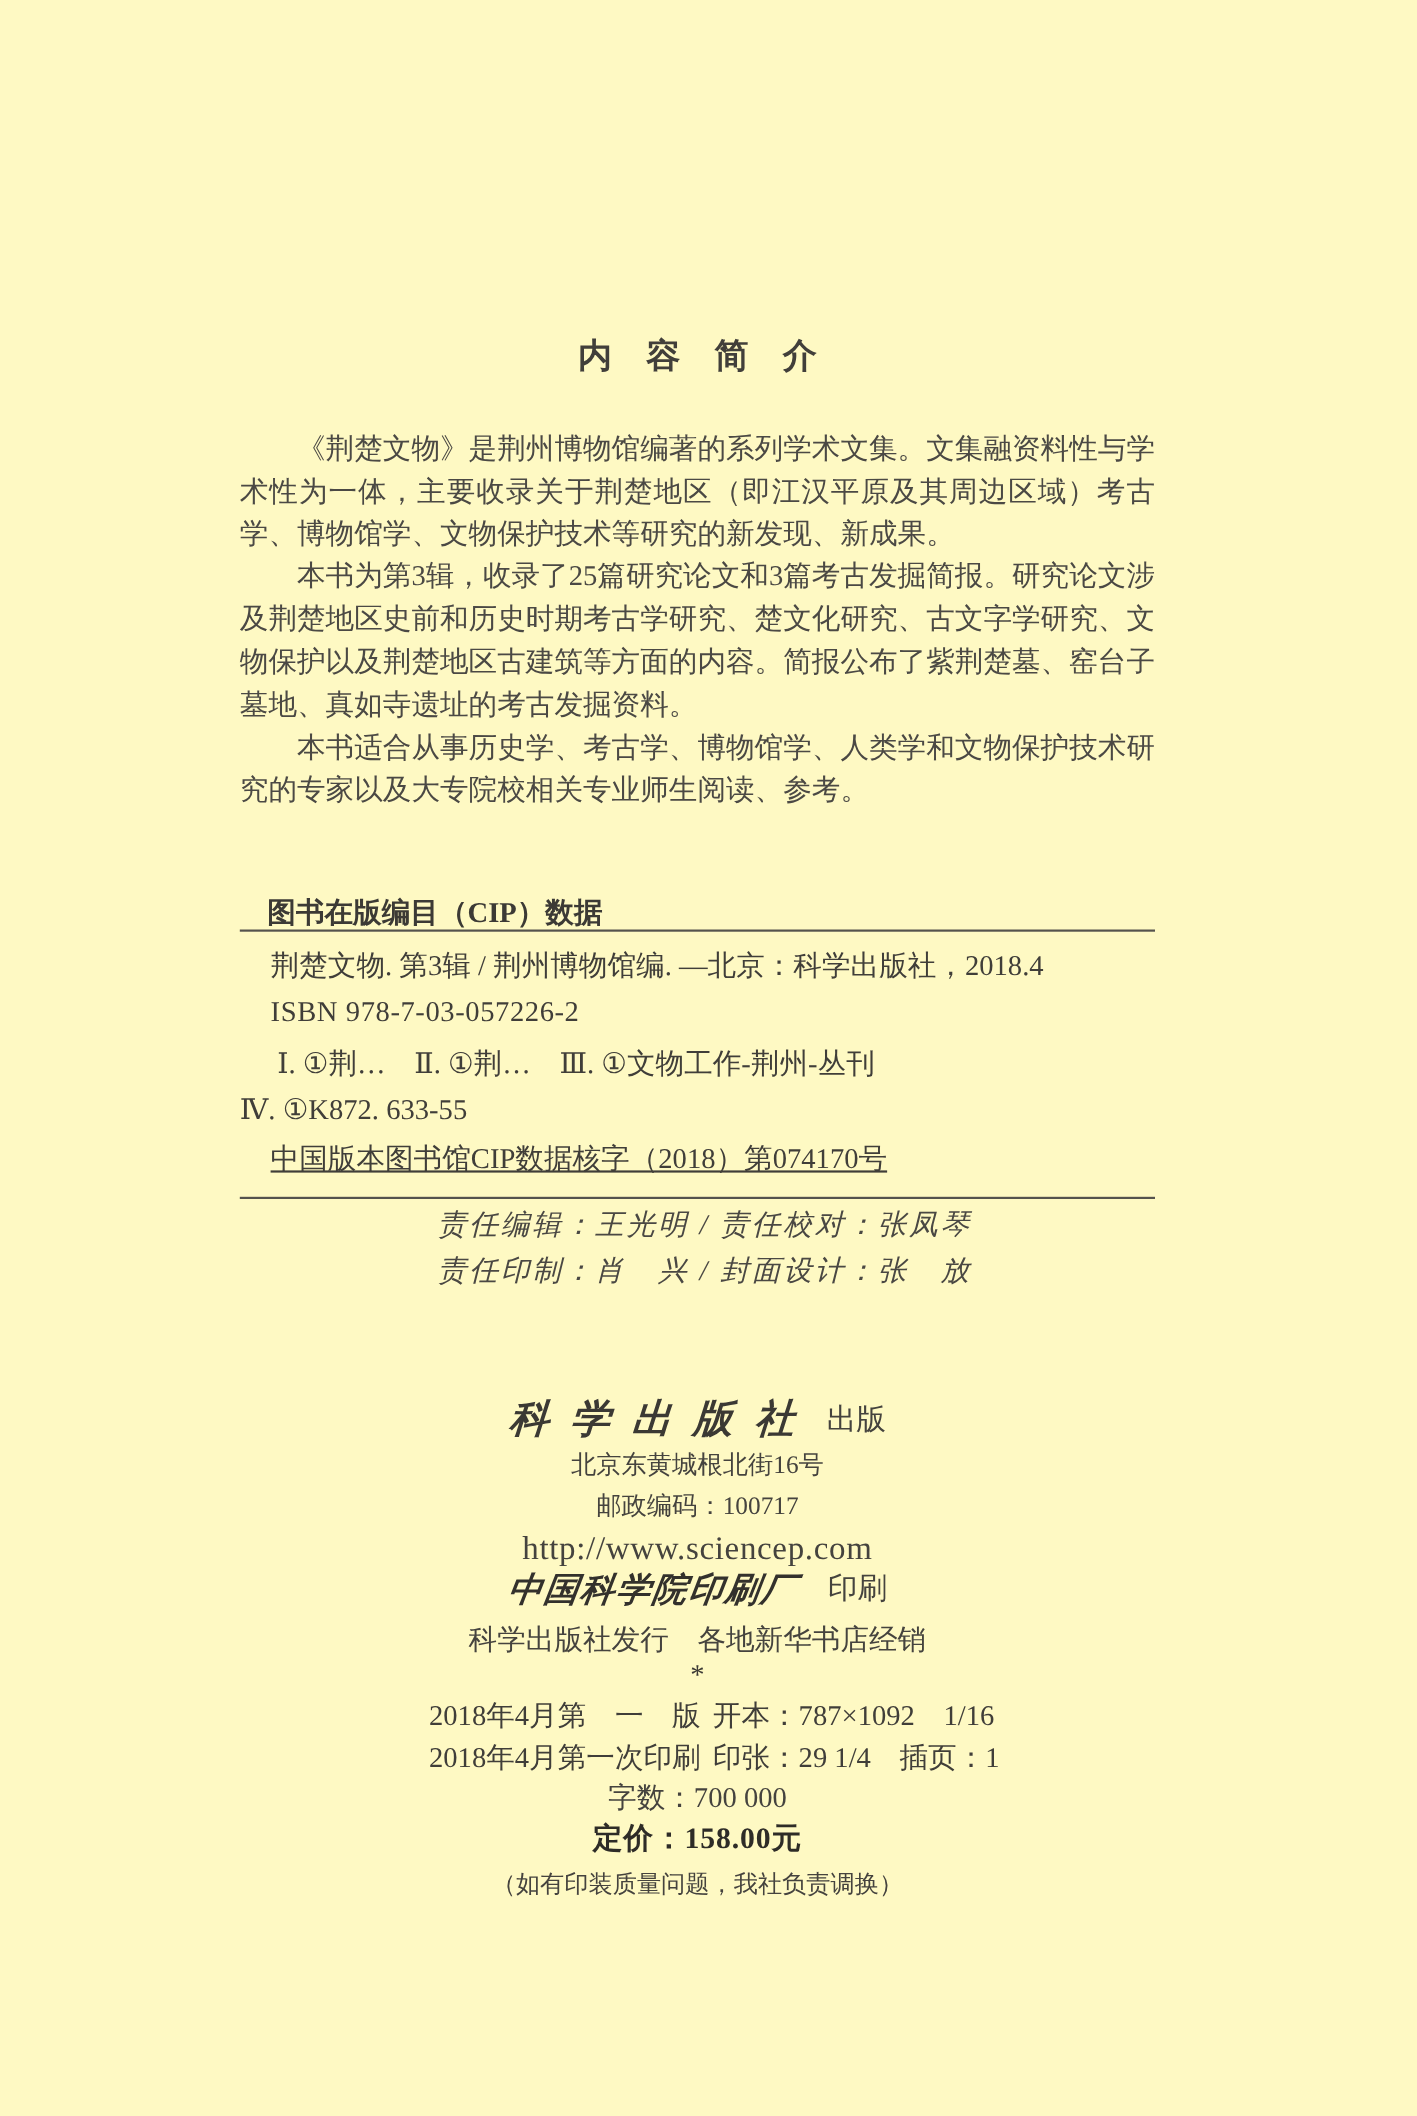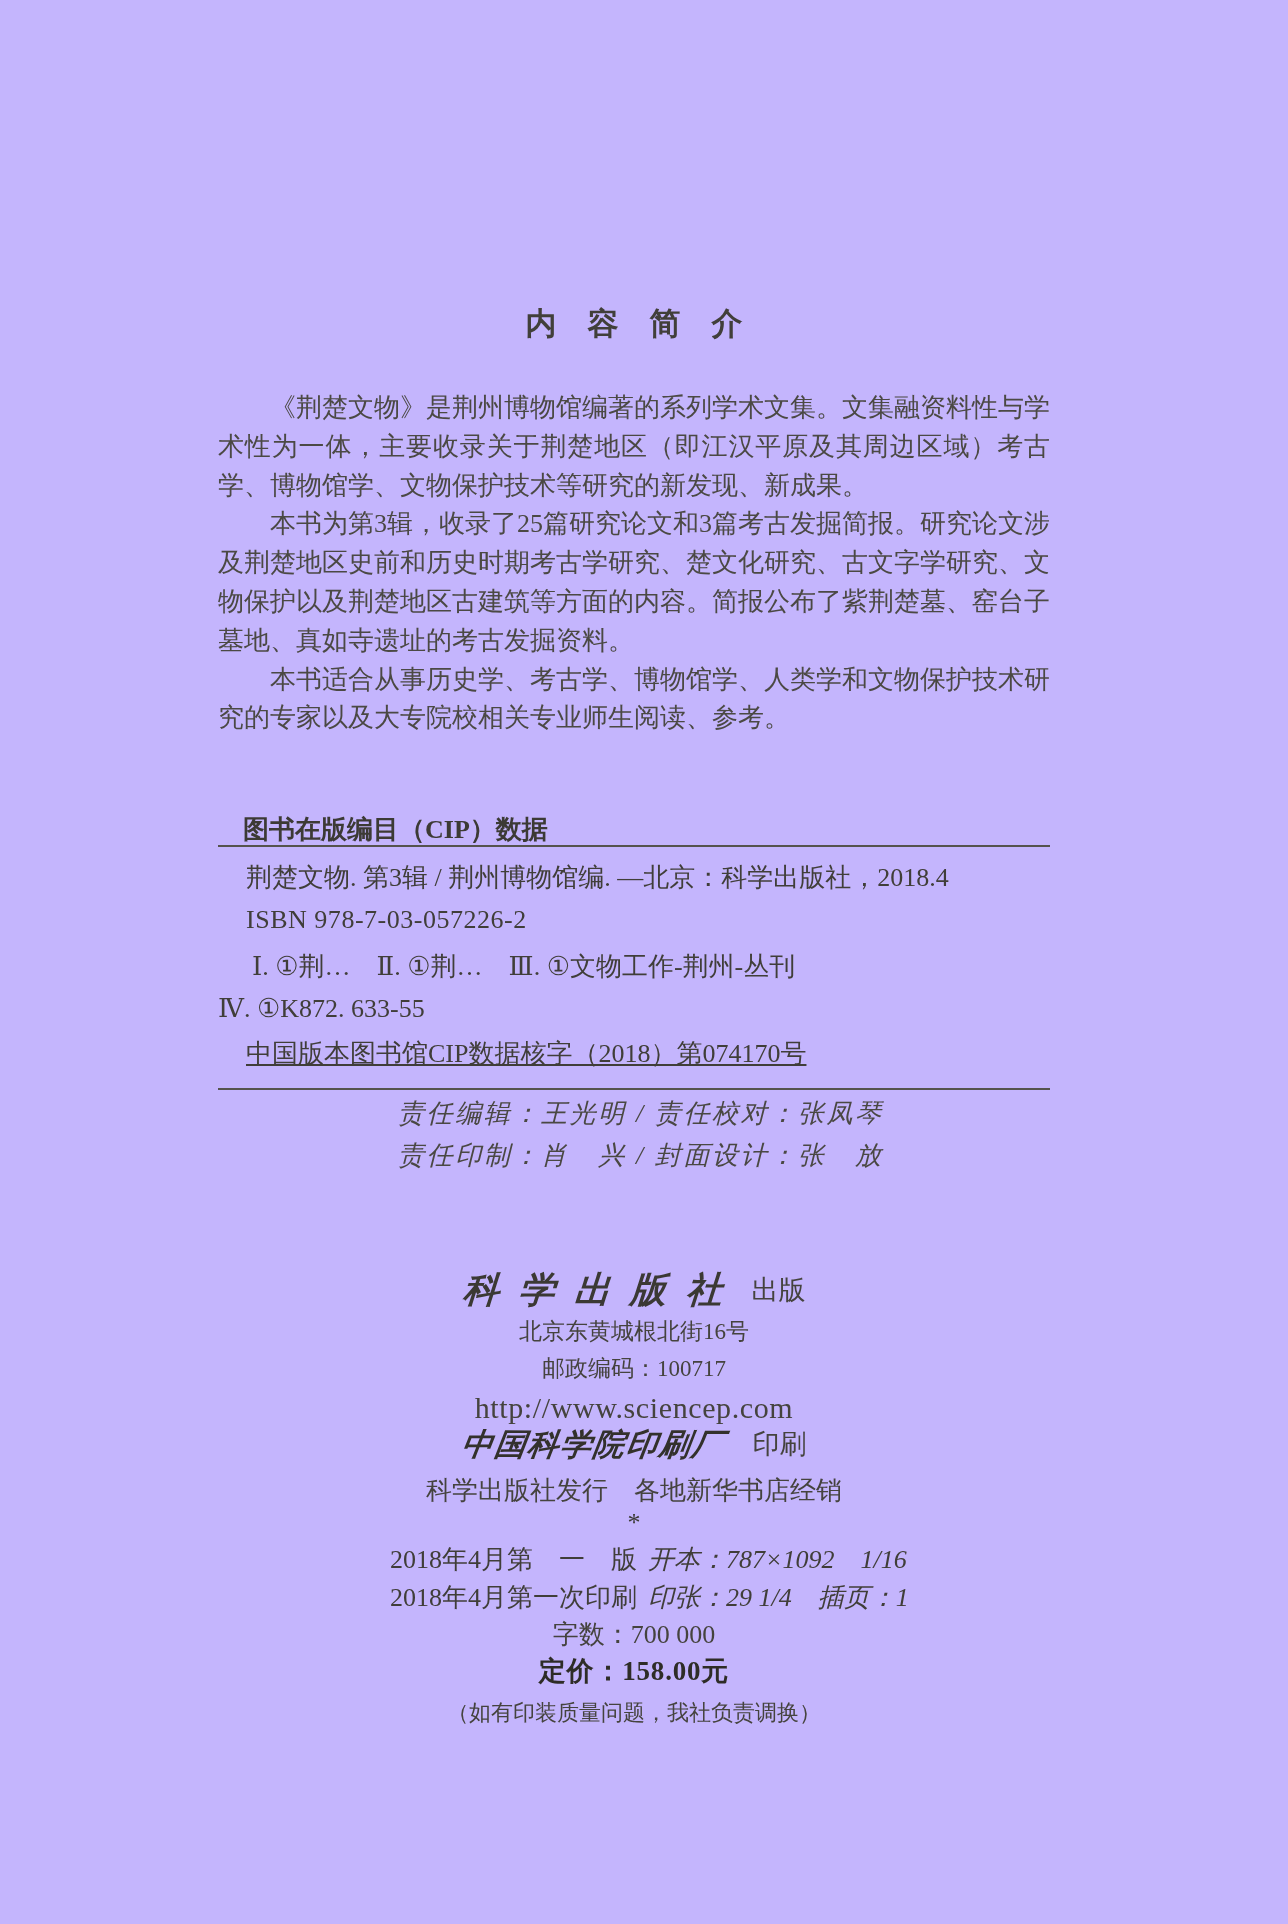--- a/index.html
+++ b/index.html
@@ -4,21 +4,21 @@
 <style>
   html, body { margin: 0; padding: 0; }
   body {
     width: 1288px; height: 1924px;
     background: #fbf8ef;
     font-family: "Liberation Serif", "DejaVu Serif", serif;
     color: #46443f;
     position: relative;
     overflow: hidden;
   }
-  .page { position: absolute; inset: 0; background: #c4b5fd; }
+  .page { position: absolute; inset: 0; background: #fef9c3; }
 
   .intro-title {
     position: absolute; top: 303px; left: 218px; width: 832px;
     text-align: center; font-size: 31px; font-weight: 600;
     letter-spacing: 1.0em; text-indent: 1.0em;
     color: #413f3a;
   }
   .intro-body {
     position: absolute; top: 389px; left: 218px; width: 832px;
     font-size: 26px; line-height: 38.8px; text-align: justify;
@@ -70,21 +70,21 @@
     font-size: 31px; font-weight: 900; font-style: italic;
     letter-spacing: 0.06em; color: #33312c;
     display: inline-block; transform: skewX(-8deg);
   }
   .printer-suffix { font-size: 27px; margin-left: 24px; vertical-align: 2px; }
   .distrib-line { top: 1473px; font-size: 26px; }
   .star-line { top: 1508px; font-size: 26px; color: #3c3a35; }
 
   .edition-row { position: absolute; left: 0; width: 1288px; height: 34px; font-size: 26px; color: #403e39; }
   .edition-row .col-left  { position: absolute; left: 390px; white-space: nowrap; }
-  .edition-row .col-right { position: absolute; left: 648px; white-space: nowrap; font-style: italic; }
+  .edition-row .col-right { position: absolute; left: 648px; white-space: nowrap; }
   .edition-1 { top: 1542px; }
   .edition-2 { top: 1580px; padding-left: 48px; }
 
   .wordcount-line { top: 1617px; font-size: 26px; }
   .price-line { top: 1653px; font-size: 27px; font-weight: 700; color: #2e2c27; letter-spacing: 0.03em; }
   .notice-line { top: 1698px; font-size: 22px; }
 </style>
 </head>
 <body>
 

